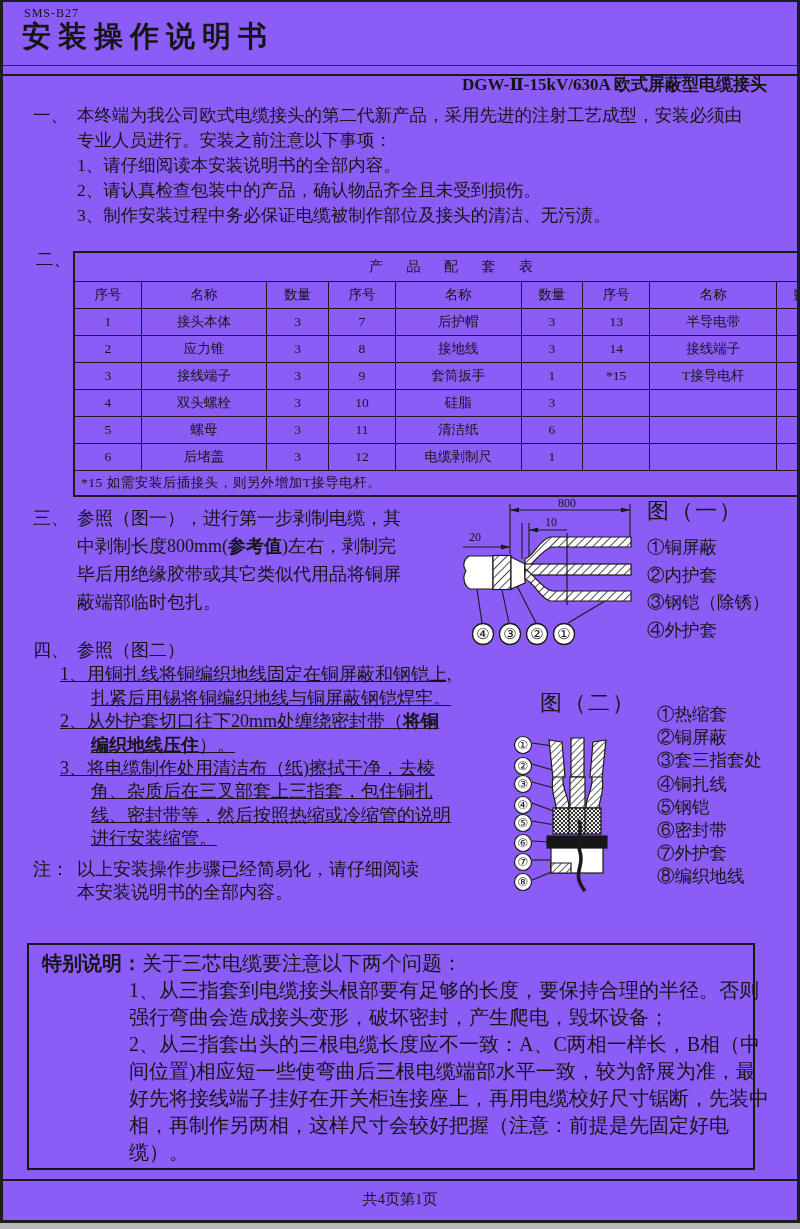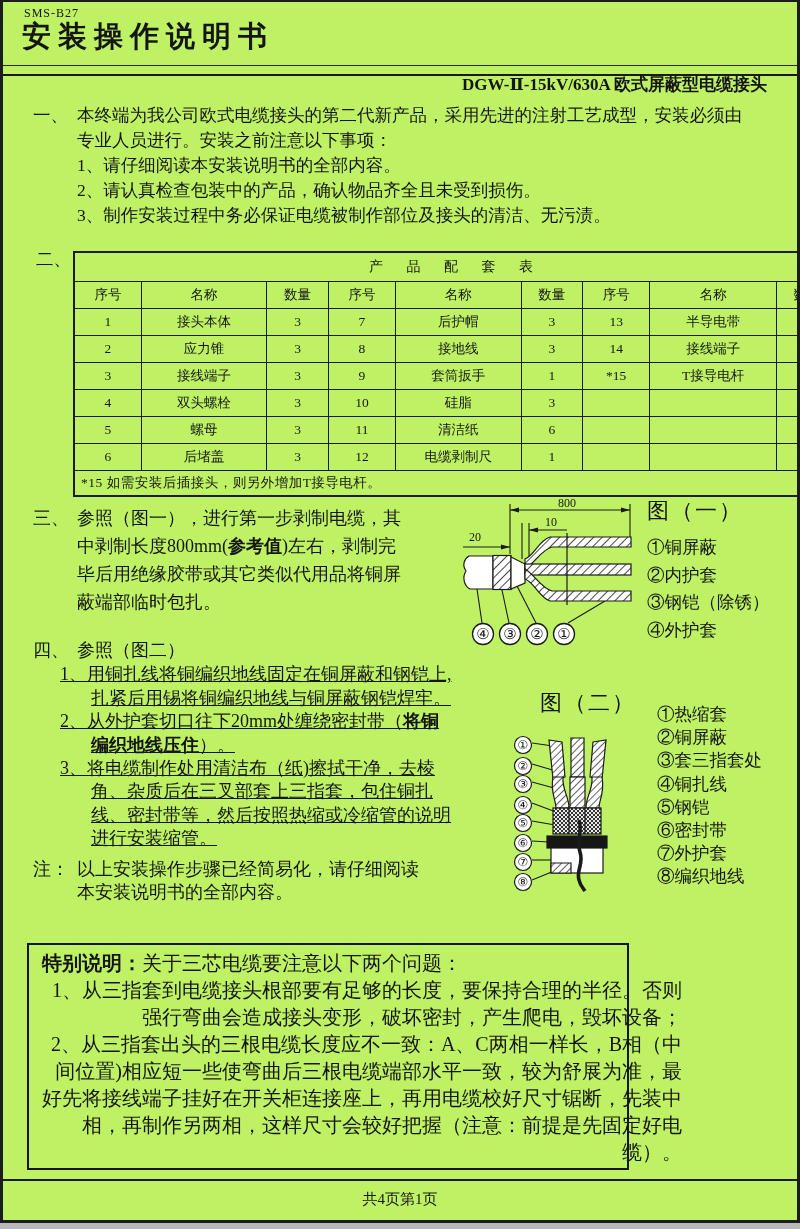--- a/index.html
+++ b/index.html
@@ -5,21 +5,21 @@
   * { margin:0; padding:0; box-sizing:border-box; }
   html,body { width:800px; height:1229px; }
   body {
     position:relative;
     background:#b9b9b9;
     font-family:"Liberation Serif","DejaVu Serif",serif;
     color:#151515;
   }
   .page {
     position:absolute; left:0; top:0; width:800px; height:1223px;
-    background:#bef264;
+    background:#8b5cf6;
     border:3px solid #1c1c1c; border-top-width:2px;
     overflow:hidden;
   }
   .abs { position:absolute; }
 
   
   .doc-code { left:21px; top:4px; font-size:12px; letter-spacing:1px; }
   .page-title { left:19px; top:15px; font-size:29px; font-weight:bold; letter-spacing:7px; }
   .product-name { right:30px; top:27px; font-size:17px; font-weight:bold;margin-top:44px; }
   .rule-a { left:0; right:0; top:63px; border-top:1.5px solid #2a2a2a; }
@@ -54,26 +54,26 @@
   .fig1 { left:452px; top:491px; width:340px; height:178px; }
   .fig1-title { left:192px; top:3px; font-size:22px; letter-spacing:2px; }
   .fig1-legend { left:192px; top:41px; font-size:17.5px; line-height:27.5px; list-style:none; }
   .fig2 { left:480px; top:682px; width:340px; height:258px; }
   .fig2-title { left:57px; top:4px; font-size:22px; letter-spacing:2px; }
   .fig2-legend { left:174px; top:19px; font-size:17.5px; line-height:23.2px; list-style:none; }
   svg text { font-family:"Liberation Serif","DejaVu Serif",serif; fill:#151515; }
 
   
   .sn-box {
-    left:24px; top:941px; width:602px; height:227px;
+    left:24px; top:941px; width:728px; height:227px;
     border:2px solid #161616; padding:5px 12px 0 13px;
     font-size:20px; line-height:27px;
   }
   .sn-label { font-weight:bold; }
-  .sn-para { width:640px;text-align:right; }
+  .sn-para { margin-left:87px; width:640px; }
 
   
   .footer-rule { left:0; right:0; top:1177px; border-top:2px solid #1a1a1a; }
   .footer-text { left:0; right:0; top:1188px; text-align:center; font-size:15px; }
 </style>
 </head>
 <body>
 
 <div class="page">
 

